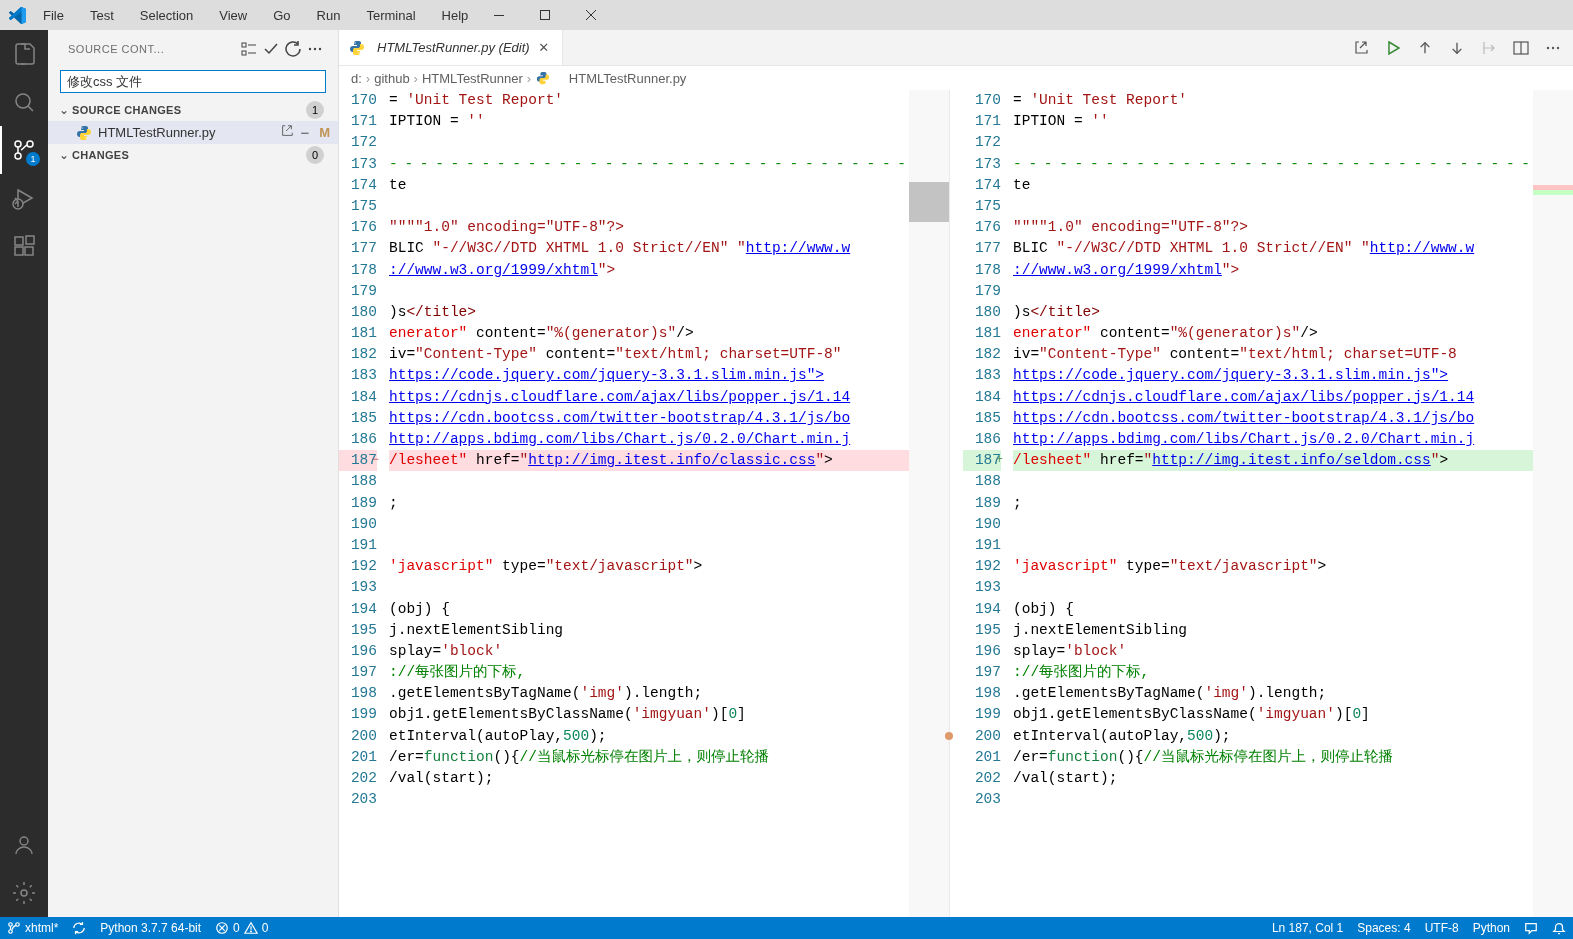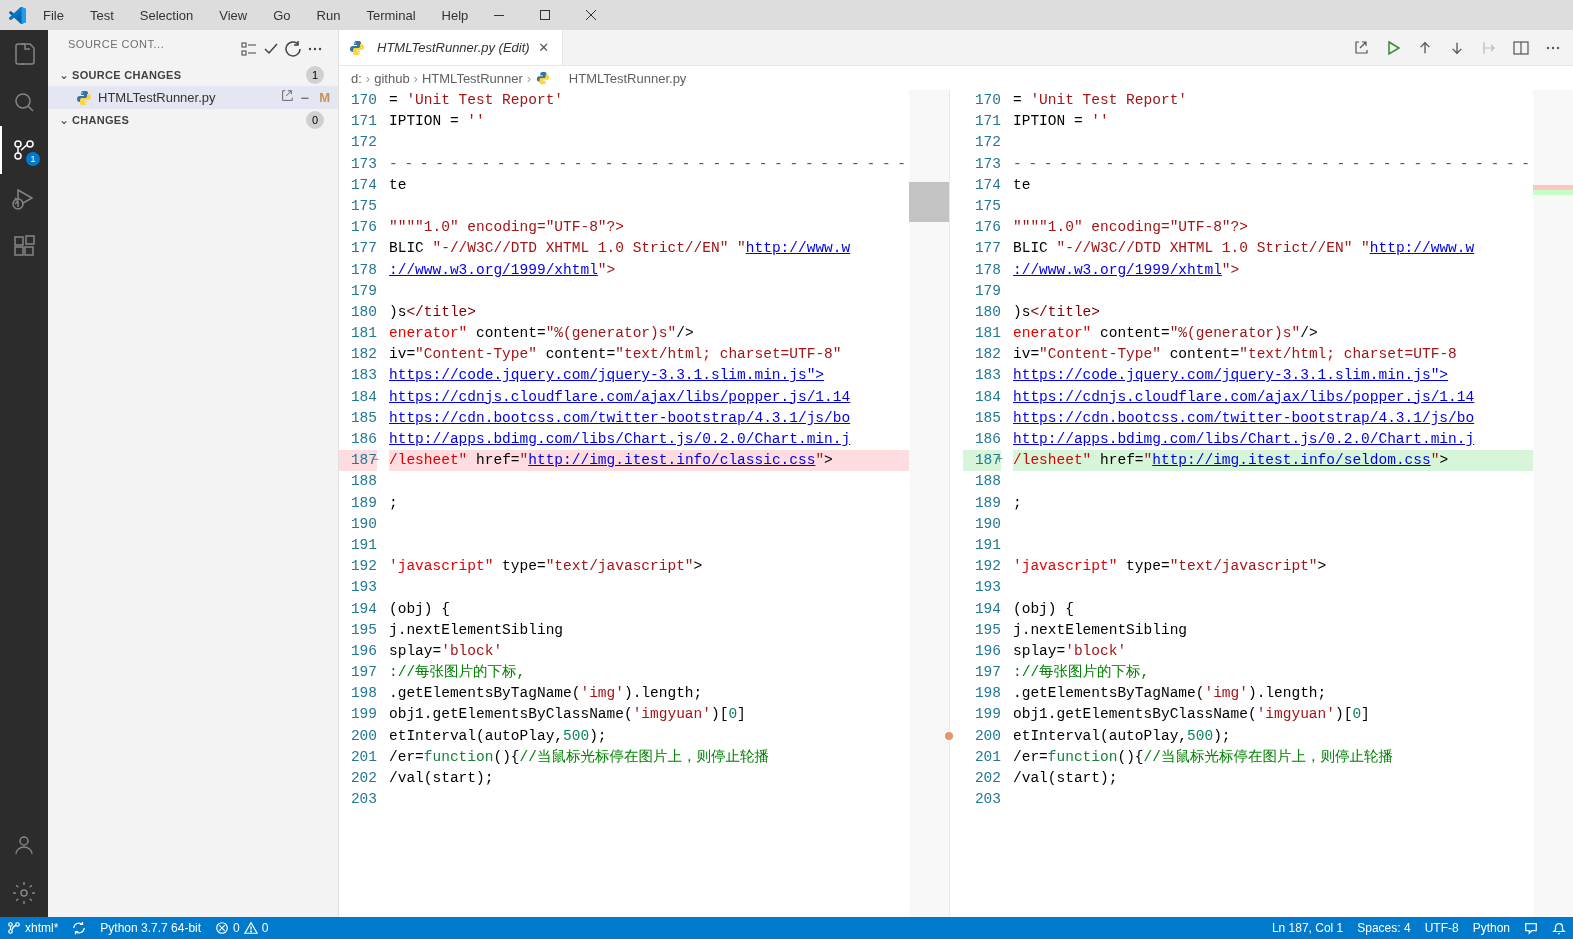--- a/index.html
+++ b/index.html
@@ -14,21 +14,21 @@
 .window-btn { width: 46px; height: 30px; display: flex; align-items: center; justify-content: center; cursor: pointer; color: #333; }
 .main-layout { display: flex; height: calc(100% - 30px - 22px); }
 .activity-bar { width: 48px; background: #2c2c2c; display: flex; flex-direction: column; }
 .activity-item { width: 48px; height: 48px; display: flex; align-items: center; justify-content: center; cursor: pointer; color: #858585; position: relative; }
 .activity-item.active { color: #fff; }
 .activity-item.active::before { content: ''; position: absolute; left: 0; top: 0; bottom: 0; width: 2px; background: #fff; }
 .activity-item svg { width: 24px; height: 24px; }
 .activity-spacer { flex: 1; }
 .badge { position: absolute; bottom: 8px; right: 8px; background: #007acc; color: #fff; border-radius: 10px; font-size: 9px; min-width: 14px; height: 14px; display: flex; align-items: center; justify-content: center; padding: 0 4px; }
 .sidebar { width: 291px; background: #f3f3f3; border-right: 1px solid #e0e0e0; display: flex; flex-direction: column; }
-.sidebar-header { display: flex; align-items: flex-start; padding: 8px 12px 4px 20px; }
+.sidebar-header { display: flex; align-items: center; padding: 8px 12px 4px 20px; }
 .sidebar-title { font-size: 11px; color: #6f6f6f; flex: 1; letter-spacing: 0.5px; }
 .sidebar-action { width: 22px; height: 22px; display: flex; align-items: center; justify-content: center; cursor: pointer; color: #424242; }
 .scm-input { margin: 6px 12px; border: 1px solid #007acc; background: #fff; padding: 3px 6px; font-size: 13px; outline: none; color: #333; font-family: inherit; }
 .section { }
 .section-header { display: flex; align-items: center; padding: 2px 8px; cursor: pointer; }
 .chevron { width: 16px; text-align: center; color: #424242; font-size: 12px; }
 .section-title { font-weight: 700; font-size: 11px; color: #424242; flex: 1; letter-spacing: 0.3px; }
 .count-badge { background: #d0d0d0; border-radius: 10px; font-size: 11px; min-width: 18px; height: 18px; display: flex; align-items: center; justify-content: center; padding: 0 5px; margin-right: 6px; }
 .file-item { display: flex; align-items: center; padding: 3px 8px 3px 28px; cursor: pointer; background: #e4e6f1; }
 .lang-icon { width: 16px; height: 16px; margin-right: 6px; display: flex; align-items: center; justify-content: center; }
@@ -191,20 +191,21 @@
           </svg>
         </div>
       <div class="sidebar-action">
           <svg width="16" height="16" viewBox="0 0 16 16" fill="currentColor">
             <circle cx="3" cy="8" r="1.2"></circle>
             <circle cx="8" cy="8" r="1.2"></circle>
             <circle cx="13" cy="8" r="1.2"></circle>
           </svg>
         </div>
     </div>
+    <input class="scm-input" value="修改css 文件" style="">
     <div class="section">
       <div class="section-header">
         <span class="chevron">⌄</span>
         <span class="section-title">SOURCE CHANGES</span>
         <span class="count-badge">1</span>
       </div>
       <div class="file-item">
         <span class="lang-icon">
             <svg viewBox="0 0 16 16">
               <path fill="#3572A5" d="M8 1c-2 0-3 .5-3 2v2h3v1H4c-2 0-3 1-3 3s1 3 3 3h1v-2c0-1.5 1-2 2-2h3c1 0 2-.5 2-2V3c0-1.5-1-2-3-2H8z"></path>

